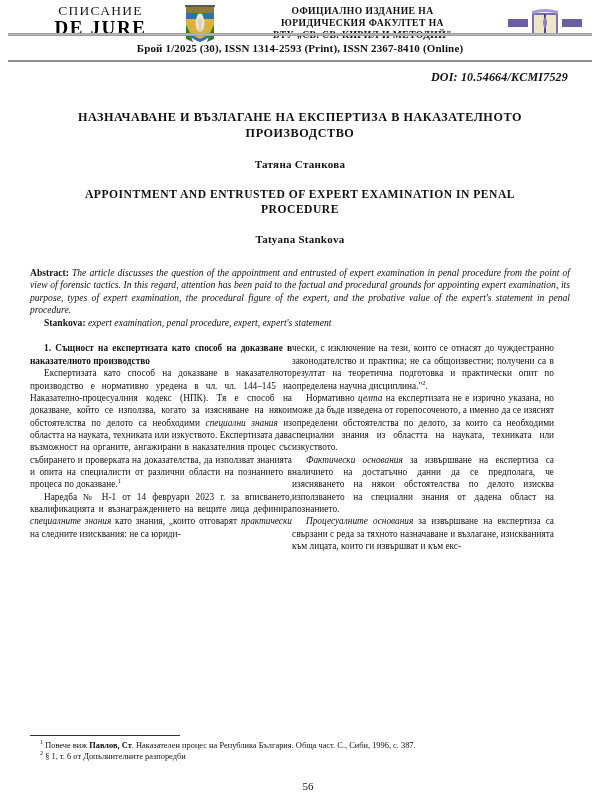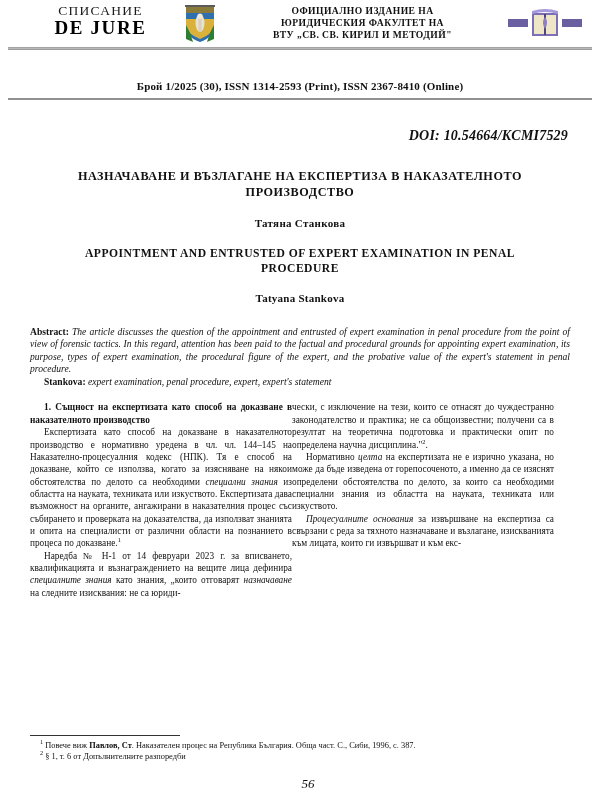--- a/index.html
+++ b/index.html
@@ -12,21 +12,21 @@
     height: 800px;
     position: relative;
     font-family: "Liberation Serif", "DejaVu Serif", serif;
     color: #111111;
     overflow: hidden;
   }
 
   
   .masthead {
     position: relative;
-    height: 46px;
+    height: 32px;
     padding: 2px 18px 0 18px;
     box-sizing: border-box;
     display: flex;
     align-items: flex-start;
     justify-content: space-between;
   }
   .mast-left {
     width: 165px;
     text-align: center;
     padding-top: 1px;
@@ -77,35 +77,34 @@
     height: 3px;
     margin: 1px 8px 0 8px;
     background: linear-gradient(to bottom, #9a9a9a 0%, #b8b8b8 50%, #8f8f8f 100%);
   }
   .issue-line {
     text-align: center;
     font-size: 11px;
     font-weight: bold;
     padding-top: 6px;
     letter-spacing: 0.15px;
-    margin-top: 24px;
   }
   .issue-rule {
     height: 1.5px;
     margin: 6px 8px 0 8px;
     background: #909090;
   }
 
   
   .doi {
     text-align: right;
     font-style: italic;
     font-weight: bold;
-    font-size: 14px;
-    padding: 28px 32px 0 0;
+    font-size: 12px;
+    padding: 8px 32px 0 0;
     letter-spacing: 0.2px;
   }
 
   
   .title-bg {
     text-align: center;
     font-size: 12.2px;
     font-weight: bold;
     letter-spacing: 0.55px;
     line-height: 16px;
@@ -206,22 +205,21 @@
     line-height: 0;
   }
   .fn-bold { font-weight: bold; }
 
   .page-number {
     position: absolute;
     bottom: 8px;
     left: 16px;
     right: 0;
     text-align: center;
-    font-size: 13px;
-    font-style: italic;
+    font-size: 11px;
   }
 </style>
 </head>
 <body>
 
 <div class="masthead">
 
   <div class="mast-left">
     <div class="mast-journal-kind">СПИСАНИЕ</div>
     <div class="mast-journal-name">DE JURE</div>
@@ -281,32 +279,35 @@
 </div>
 
 <div class="columns">
 
   <div class="col">
     <p class="sec-head">1. Същност на експертизата като способ на доказване в наказателното производство</p>
     <p>
       <span>Експертизата като способ на доказване в наказателното производство е нормативно уредена в чл. чл. 144</span><span>–</span><span>145 на Наказателно-процесуалния кодекс (НПК). Тя е способ на доказване, който се използва, когато за изясняване на някои обстоятелства по делото са необходими </span><span class="bi">специални знания</span><span> из областта на науката, техниката или изкуството. Експертизата дава възможност на органите, ангажирани в наказателния процес със събирането и проверката на доказателства, да използват знанията и опита на специалисти от различни области на познанието в процеса по доказване.</span><sup>1</sup>
     </p>
     <p>
-      <span>Наредба № Н-1 от 14 февруари 2023 г. за вписването, квалификацията и възнаграждението на вещите лица дефинира </span><span class="bi">специалните знания</span><span> като знания, „които отговарят </span><span class="it">назначаване</span><span> на следните изисквания: не са юриди-</span>
+      <span>Наредба № Н-1 от 14 февруари 2023 г. за вписването, квалификацията и възнаграждението на вещите лица дефинира </span><span class="bi">специалните знания</span><span> като знания, „които отговарят </span><span class="it">практически</span><span> на следните изисквания: не са юриди-</span>
     </p>
   </div>
 
   <div class="col">
     <p class="no-indent">
       <span>чески, с изключение на тези, които се отнасят до чуждестранно законодателство и практика; не са общоизвестни; получени са в резултат на теоретична подготовка и практически опит по определена научна дисциплина."</span><sup>2</sup><span>.</span>
     </p>
     <p>
       <span>Нормативно </span><span class="bi">целта</span><span> на експертизата не е изрично указана, но може да бъде изведена от горепосоченото, а именно да се изяснят определени обстоятелства по делото, за които са необходими специални знания из областта на науката, техниката или изкуството.</span>
     </p>
     <p>
+      <span class="bi">Фактически основания</span><span> за извършване на експертиза са наличието на достатъчно данни да се предполага, че изясняването на някои обстоятелства по делото изисква използването на специални знания от дадена област на познанието.</span>
+    </p>
+    <p>
       <span class="bi">Процесуалните основания</span><span> за извършване на експертиза са свързани с реда за тяхното назначаване и възлагане, изискванията към лицата, които ги извършват и към екс-</span>
     </p>
   </div>
 </div>
 
 <div class="footnote-wrap">
   <div class="footnote-rule"></div>
   <div class="footnote">
     <p>
       <span class="fn-mark">1</span>

